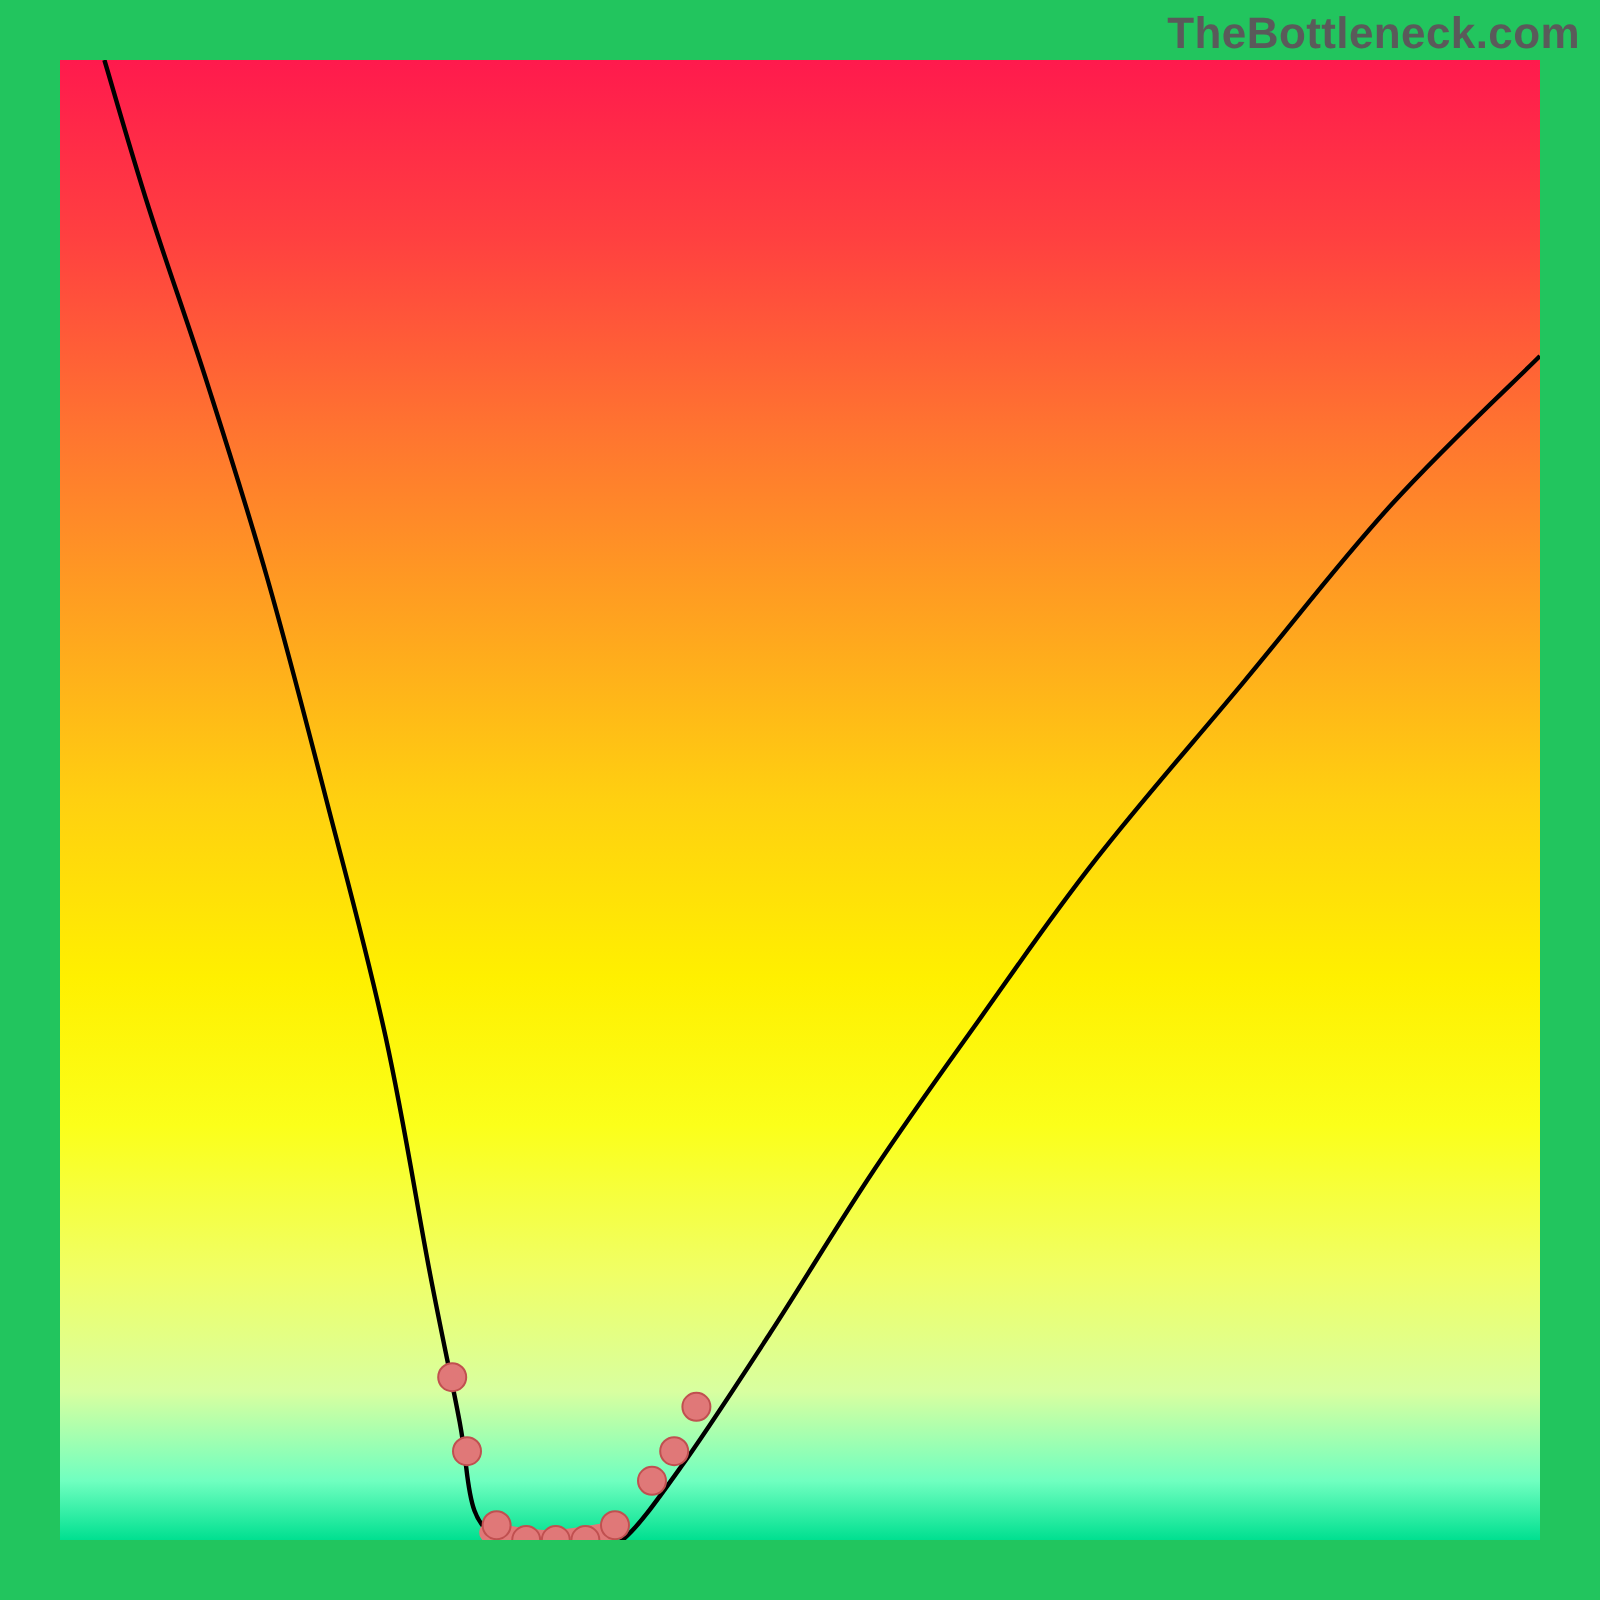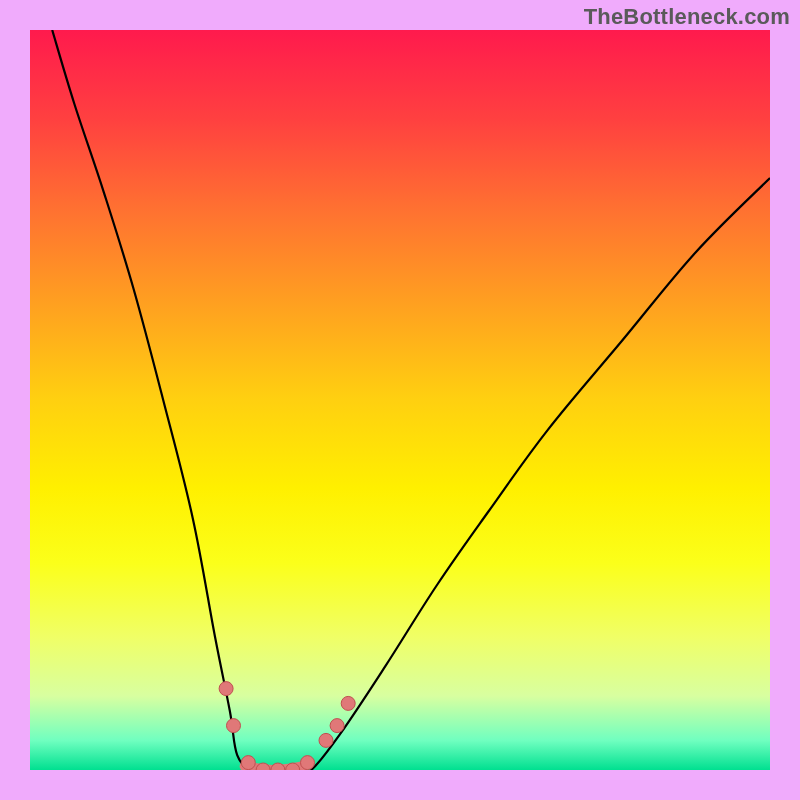--- a/index.html
+++ b/index.html
@@ -1,21 +1,21 @@
 <!DOCTYPE html>
 <html><head>
 <meta charset="utf-8">
 <style>
   * { margin: 0; padding: 0; box-sizing: border-box; }
   html, body { width: 800px; height: 800px; overflow: hidden; background: #000; }
   .frame {
     position: relative;
     width: 800px;
     height: 800px;
-    background: #f0abfc;
+    background: #22c55e;
   }
   .plot-area {
     position: absolute;
     left: 30px;
     top: 30px;
     width: 740px;
     height: 740px;
     background: linear-gradient(to bottom,
       #ff1a4d 0%,
       #ff4040 12%,

